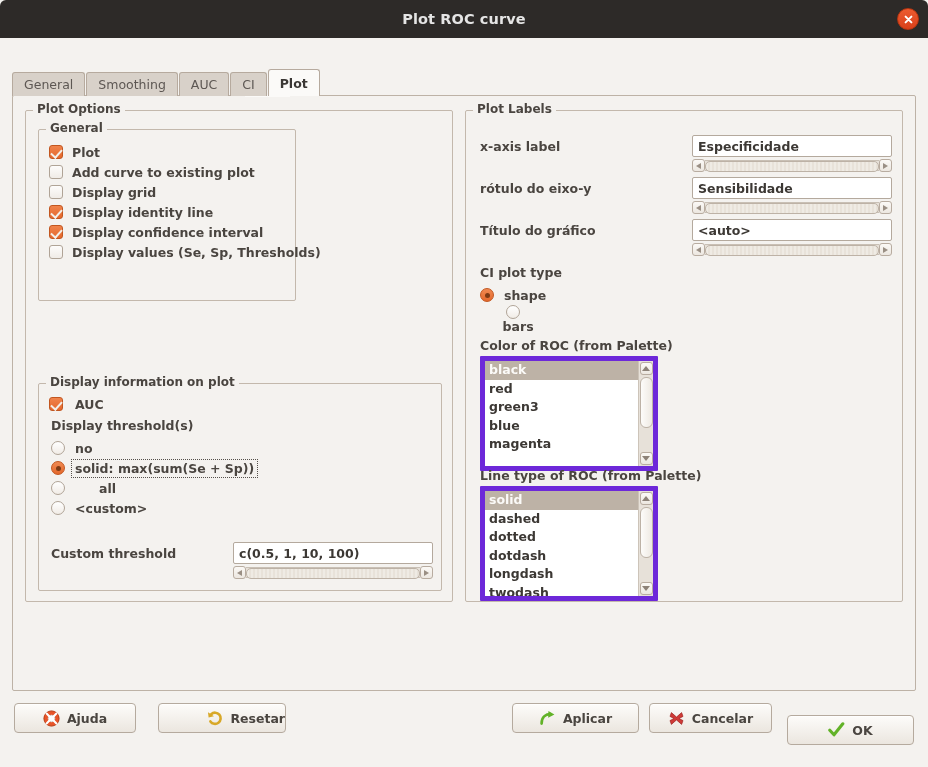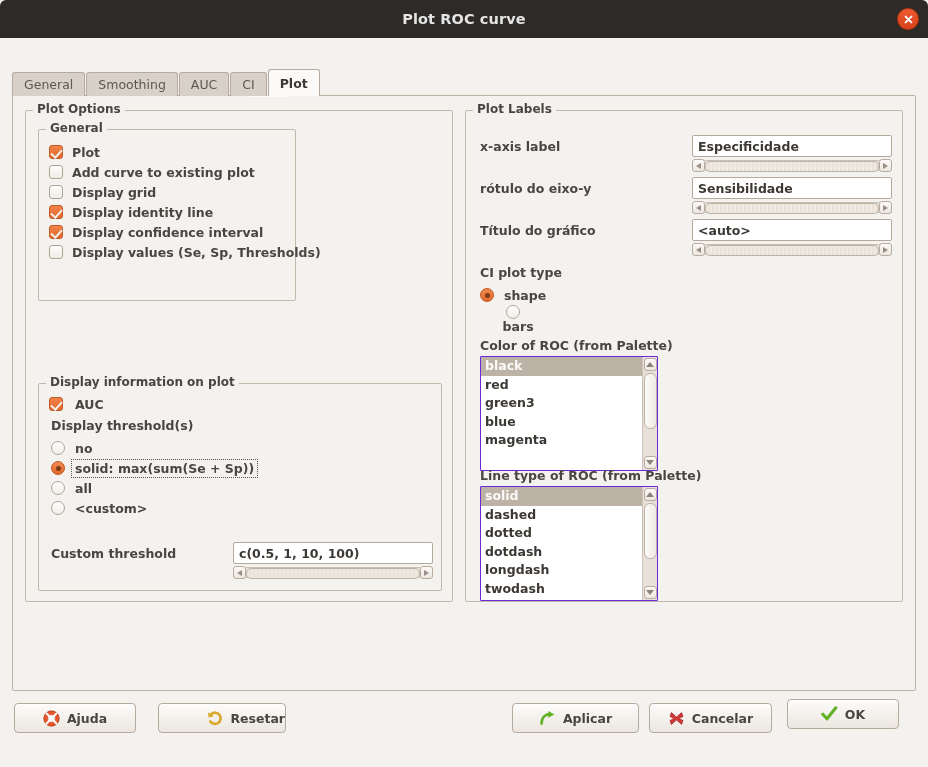--- a/index.html
+++ b/index.html
@@ -201,21 +201,21 @@
   }
   .tri { width: 0; height: 0; }
   .tri-l { border-top: 3.5px solid transparent; border-bottom: 3.5px solid transparent; border-right: 5px solid #9a8f84; }
   .tri-r { border-top: 3.5px solid transparent; border-bottom: 3.5px solid transparent; border-left: 5px solid #9a8f84; }
   .tri-u { border-left: 4px solid transparent; border-right: 4px solid transparent; border-bottom: 5px solid #8d8278; }
   .tri-d { border-left: 4px solid transparent; border-right: 4px solid transparent; border-top: 5px solid #8d8278; }
 
   
   .listbox {
     display: flex;
-    border: 1px solid #6d28d9;
+    border: 5px solid #6d28d9;
     background: #a21caf;
     border-radius: 1px;
     overflow: hidden;
   }
   .list-items {
     flex: 1 1 auto;
     background: #ffffff;
     overflow: hidden;
   }
   .list-item {
@@ -354,21 +354,21 @@
 
           <div style="position:absolute; left:12px; top:54px;">
             <div class="row" style="height:20px;">
               <span class="rb"></span>
               <span class="rb-label">no</span>
             </div>
             <div class="row" style="height:20px;">
               <span class="rb on"></span>
               <span class="rb-label focused">solid: max(sum(Se + Sp))</span>
             </div>
-            <div class="row" style="height:20px;">
+            <div class="row" style="height:20px;gap:24px;">
               <span class="rb"></span>
               <span class="rb-label">all</span>
             </div>
             <div class="row" style="height:20px;">
               <span class="rb"></span>
               <span class="rb-label">&lt;custom&gt;</span>
             </div>
           </div>
 
           <div class="plain-label" style="position:absolute; left:12px; top:162px;">Custom threshold</div>
@@ -527,21 +527,21 @@
         <span>Aplicar</span>
       </div>
 
       <div class="btn" style="left:649px; top:12px; width:123px;">
         <svg width="17" height="17" viewBox="0 0 17 17">
           <path d="M3.4 2.6 L8.5 7.1 L13.6 2.6 L15.0 6.4 L11.0 8.5 L15.0 10.6 L13.6 14.4 L8.5 9.9 L3.4 14.4 L2.0 10.6 L6.0 8.5 L2.0 6.4 Z" fill="#cf3a37" stroke="#9d2321" stroke-width="0.7" stroke-linejoin="round"></path>
         </svg>
         <span>Cancelar</span>
       </div>
 
-      <div class="btn" style="left:787px; top:8px; width:112px;">
+      <div class="btn" style="left:787px; top:24px; width:127px;">
         <svg width="17" height="17" viewBox="0 0 17 17">
           <path d="M1.8 8.2 L6.0 12.8 L14.8 1.8" fill="none" stroke="#62b228" stroke-width="3.1" stroke-linecap="round" stroke-linejoin="round"></path>
         </svg>
         <span>OK</span>
       </div>
     </div>
   </div>
 </div>
 
 </body></html>

